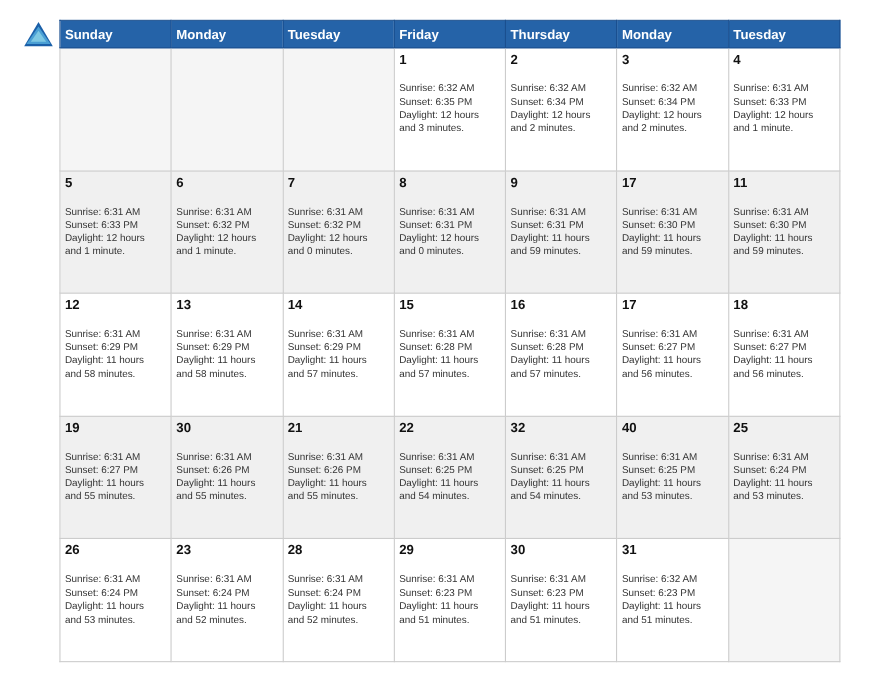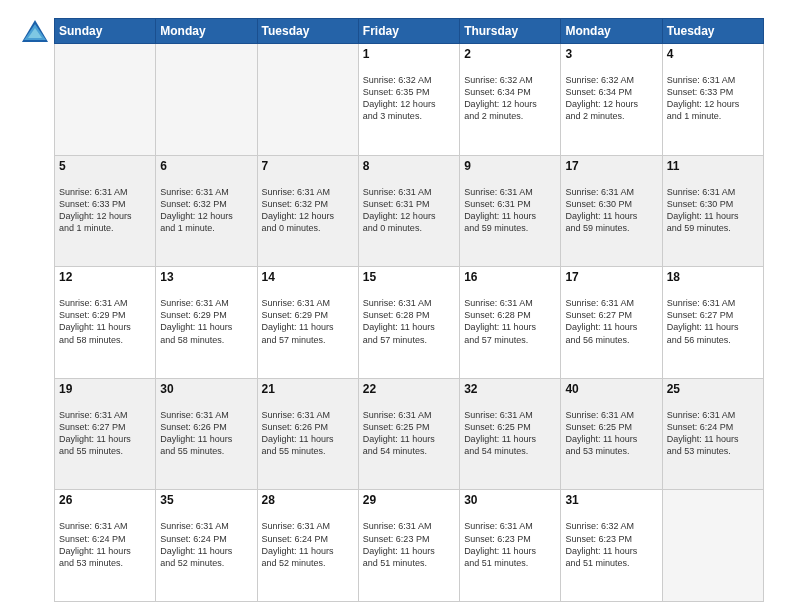--- a/index.html
+++ b/index.html
@@ -319,21 +319,21 @@
         </tr>
         <tr>
           <td>
             <span class="day-num">26</span>
             <div class="day-info" style="white-space: pre-line;">Sunrise: 6:31 AM
 Sunset: 6:24 PM
 Daylight: 11 hours
 and 53 minutes.</div>
           </td>
           <td>
-            <span class="day-num">35</span>
+            <span class="day-num">23</span>
             <div class="day-info" style="white-space: pre-line;">Sunrise: 6:31 AM
 Sunset: 6:24 PM
 Daylight: 11 hours
 and 52 minutes.</div>
           </td>
           <td>
             <span class="day-num">28</span>
             <div class="day-info" style="white-space: pre-line;">Sunrise: 6:31 AM
 Sunset: 6:24 PM
 Daylight: 11 hours

